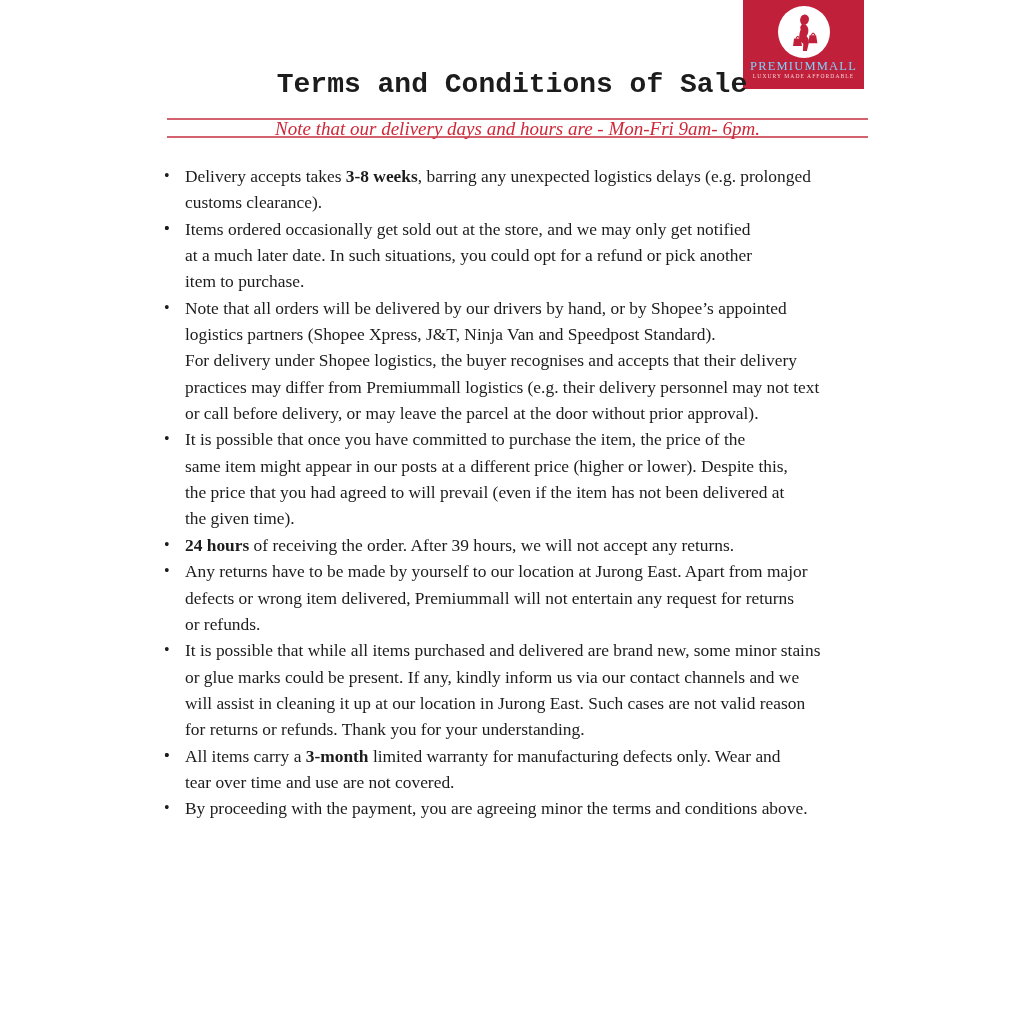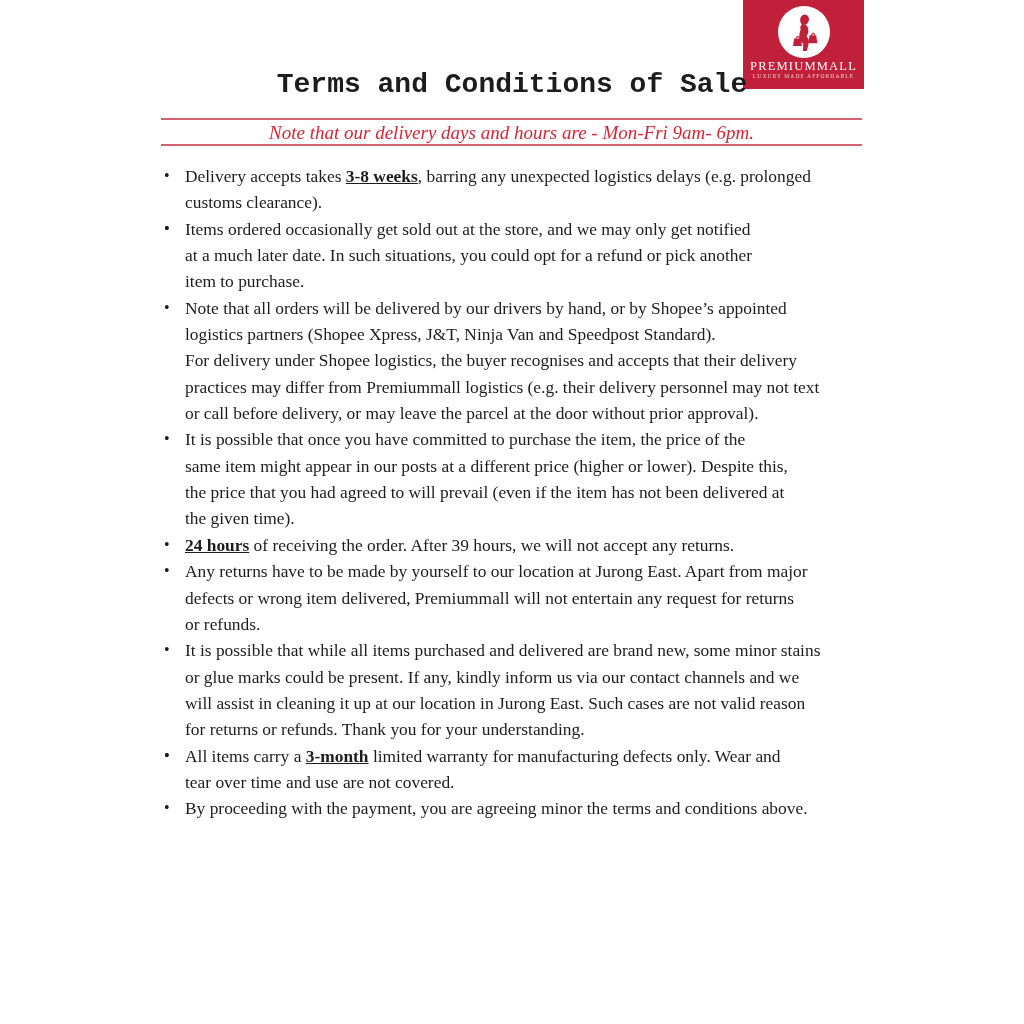--- a/index.html
+++ b/index.html
@@ -32,21 +32,21 @@
     margin-top: 6px;
     width: 52px; height: 52px;
     border-radius: 50%;
     background: #fff;
     display: flex; align-items: center; justify-content: center;
     color: var(--brand-red);
   }
   .logo-circle svg { width: 44px; height: 46px; display: block; }
   .logo-brand {
     margin-top: 1px;
-    color: #ffffff;
+    color: #7dd3fc;
     font-size: 12.5px;
     letter-spacing: 1.2px;
     line-height: 14px;
     white-space: nowrap;
   }
   .logo-tagline {
     color: rgba(255,255,255,0.78);
     font-size: 5.5px;
     letter-spacing: 1.1px;
     line-height: 7px;
@@ -61,25 +61,25 @@
     text-align: center;
     font-size: 28px;
     font-weight: bold;
     line-height: 32px;
     font-family: Liberation Mono, monospace;
   }
 
   
   .notice-band {
     position: absolute;
-    left: 161px; top: 118px;
+    left: 167px; top: 118px;
     width: 701px;
     border-top: 2px solid var(--rule-red);
     border-bottom: 2px solid var(--rule-red);
-    height: 28px;
+    height: 20px;
     display: flex; align-items: center; justify-content: center;
   }
   .notice-text {
     color: var(--notice-red);
     font-style: italic;
     font-size: 19px;
     line-height: 19px;
     white-space: nowrap;
   }
 
@@ -95,21 +95,21 @@
   .terms-list li {
     position: relative;
     padding-left: 25px;
     white-space: pre-line;
   }
   .terms-list .marker {
     position: absolute;
     left: 4px; top: 0;
     font-size: 16px;
   }
-  .terms-list b { font-weight: bold; text-decoration: underline; }
+  .terms-list b { font-weight: bold; }
 </style>
 </head>
 <body>
 
 <div class="page">
 
   <div class="logo">
     <div class="logo-circle">
       <svg viewBox="0 0 60 60" aria-hidden="true">
         <g fill="currentColor">

